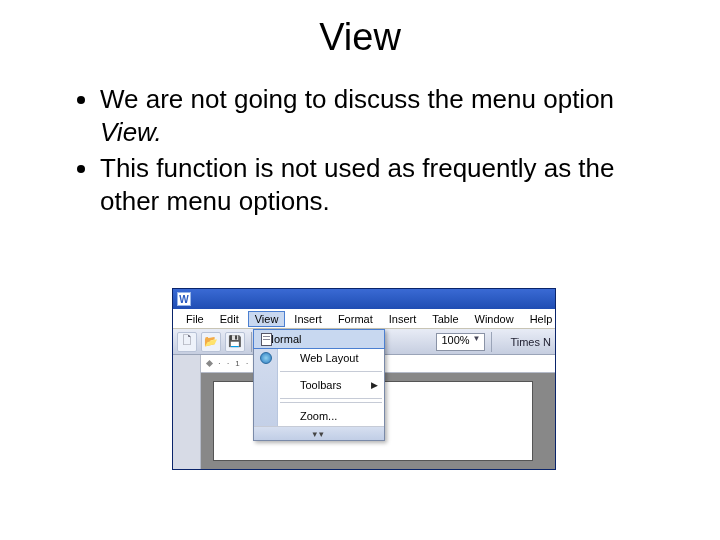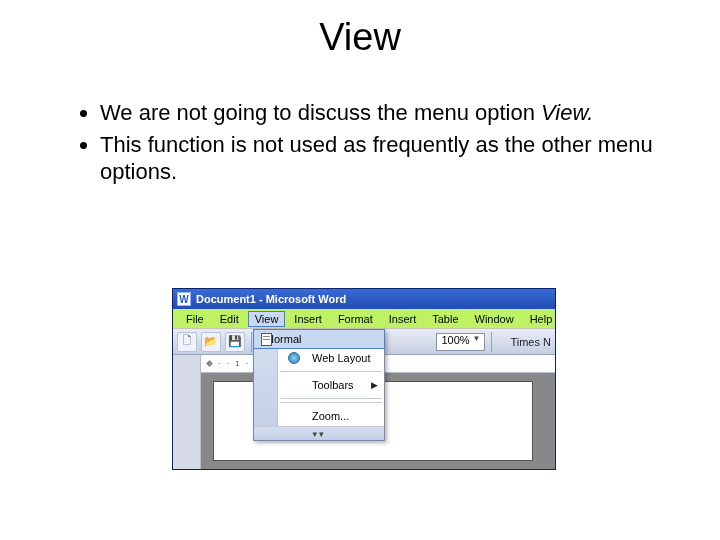--- a/index.html
+++ b/index.html
@@ -12,22 +12,22 @@
     color: #000;
     position: relative;
   }
   .slide-title {
     text-align: center;
     font-size: 38px;
     padding-top: 16px;
     font-weight: normal;
   }
   .bullets {
-    margin: 40px 60px 0 60px;
-    font-size: 22px;
+    margin: 24px 60px 0 60px;
+    font-size: 26px;
     line-height: 1.25;
   }
   .bullets li { margin-bottom: 4px; }
   .italic { font-style: italic; }
   
   .word-fig {
     position: absolute;
     left: 172px;
     top: 288px;
     width: 384px;
@@ -50,21 +50,21 @@
     background: #fff;
     margin-right: 5px;
     display: inline-flex;
     align-items: center;
     justify-content: center;
     color: #2b5bc1;
     font-size: 10px;
     border: 1px solid #9ab6e8;
   }
   .menubar {
-    background: #bef264;
+    background: #ffffff;
     display: flex;
     align-items: center;
     height: 20px;
     padding: 0 6px;
     gap: 2px;
     border-bottom: 1px solid #c8c4b4;
   }
   .menubar span {
     padding: 2px 7px;
     cursor: default;
@@ -153,24 +153,23 @@
     left:0; top:0; bottom:0;
     width: 24px;
     background: linear-gradient(#d6dff0,#c1cee6);
     border-right: 1px solid #b8c6de;
   }
   .dd-item {
     position: relative;
     height: 20px;
     display: flex;
     align-items: center;
-    padding-left: 30px;
+    padding-left: 46px;
     z-index: 2;
     cursor: default;
-    margin-left: 28px;
   }
   .dd-item.sel {
     background: #c8d8f0;
     border: 1px solid #4b7fd1;
     margin: -1px;
     padding-left: 12px;
     text-align: center;
   }
   .dd-sep {
     position: relative;
@@ -213,21 +212,20 @@
 <ul class="bullets">
   <li>
     <span>We are not going to discuss the menu option </span><span class="italic">View.</span>
   </li>
   <li>This function is not used as frequently as the other menu options.</li>
 </ul>
 
 <div class="word-fig">
   <div class="titlebar">
     <span class="icon-sq">W</span>
-    <span>Document1 - Microsoft Word</span>
   </div>
   <div class="menubar">
     <span>File</span>
     <span>Edit</span>
     <span class="open">View</span>
     <span>Insert</span>
     <span>Format</span>
     <span>Insert</span>
     <span>Table</span>
     <span>Window</span>

